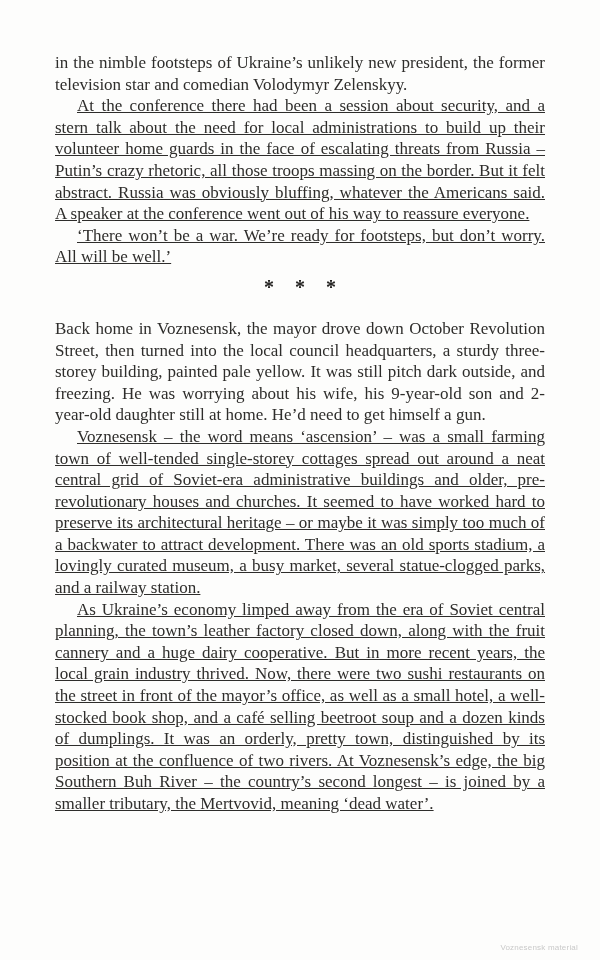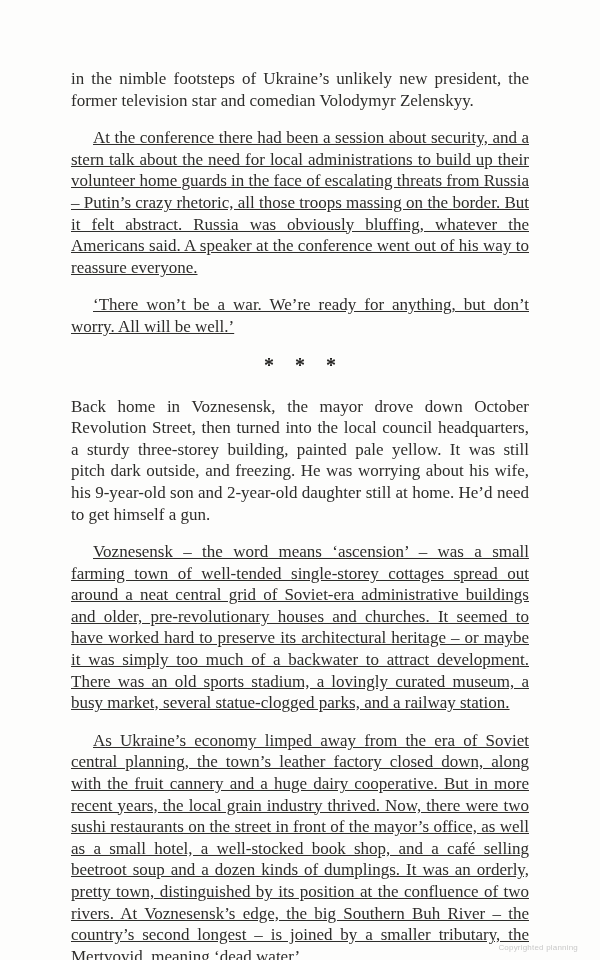--- a/index.html
+++ b/index.html
@@ -27,21 +27,21 @@
     top: 52px;
     width: 490px;
     font-family: "Liberation Serif", "DejaVu Serif", serif;
     font-size: 17px;
     line-height: 21.6px;
     color: #2e2d2b;
     text-align: justify;
     text-justify: inter-word;
   }
   .text-block p {
-    margin: 16px;
+    margin: 0;
     padding: 0;
   }
   .text-block p.indent {
     text-indent: 22px;
     text-decoration: underline;
   }
   .separator {
     text-align: center;
     font-weight: bold;
     font-size: 20px;
@@ -65,27 +65,27 @@
 <body>
 
 <div class="page">
 
   <div class="text-block">
 
     <p>in the nimble footsteps of Ukraine’s unlikely new president, the former television star and comedian Volodymyr Zelenskyy.</p>
 
     <p class="indent">At the conference there had been a session about security, and a stern talk about the need for local administrations to build up their volunteer home guards in the face of escalating threats from Russia – Putin’s crazy rhetoric, all those troops massing on the border. But it felt abstract. Russia was obviously bluffing, whatever the Americans said. A speaker at the conference went out of his way to reassure everyone.</p>
 
-    <p class="indent">‘There won’t be a war. We’re ready for anything, but don’t worry. All will be well.’</p>
+    <p class="indent">‘There won’t be a war. We’re ready for footsteps, but don’t worry. All will be well.’</p>
 
     <div class="separator">* * *</div>
 
     <p>Back home in Voznesensk, the mayor drove down October Revolution Street, then turned into the local council headquarters, a sturdy three-storey building, painted pale yellow. It was still pitch dark outside, and freezing. He was worrying about his wife, his 9-year-old son and 2-year-old daughter still at home. He’d need to get himself a gun.</p>
 
     <p class="indent">Voznesensk – the word means ‘ascension’ – was a small farming town of well-tended single-storey cottages spread out around a neat central grid of Soviet-era administrative buildings and older, pre-revolutionary houses and churches. It seemed to have worked hard to preserve its architectural heritage – or maybe it was simply too much of a backwater to attract development. There was an old sports stadium, a lovingly curated museum, a busy market, several statue-clogged parks, and a railway station.</p>
 
     <p class="indent">As Ukraine’s economy limped away from the era of Soviet central planning, the town’s leather factory closed down, along with the fruit cannery and a huge dairy cooperative. But in more recent years, the local grain industry thrived. Now, there were two sushi restaurants on the street in front of the mayor’s office, as well as a small hotel, a well-stocked book shop, and a café selling beetroot soup and a dozen kinds of dumplings. It was an orderly, pretty town, distinguished by its position at the confluence of two rivers. At Voznesensk’s edge, the big Southern Buh River – the country’s second longest – is joined by a smaller tributary, the Mertvovid, meaning ‘dead water’.</p>
 
   </div>
 
-  <div class="watermark">Copyrighted planning</div>
+  <div class="watermark">Voznesensk material</div>
 
 </div>
 
 </body></html>

